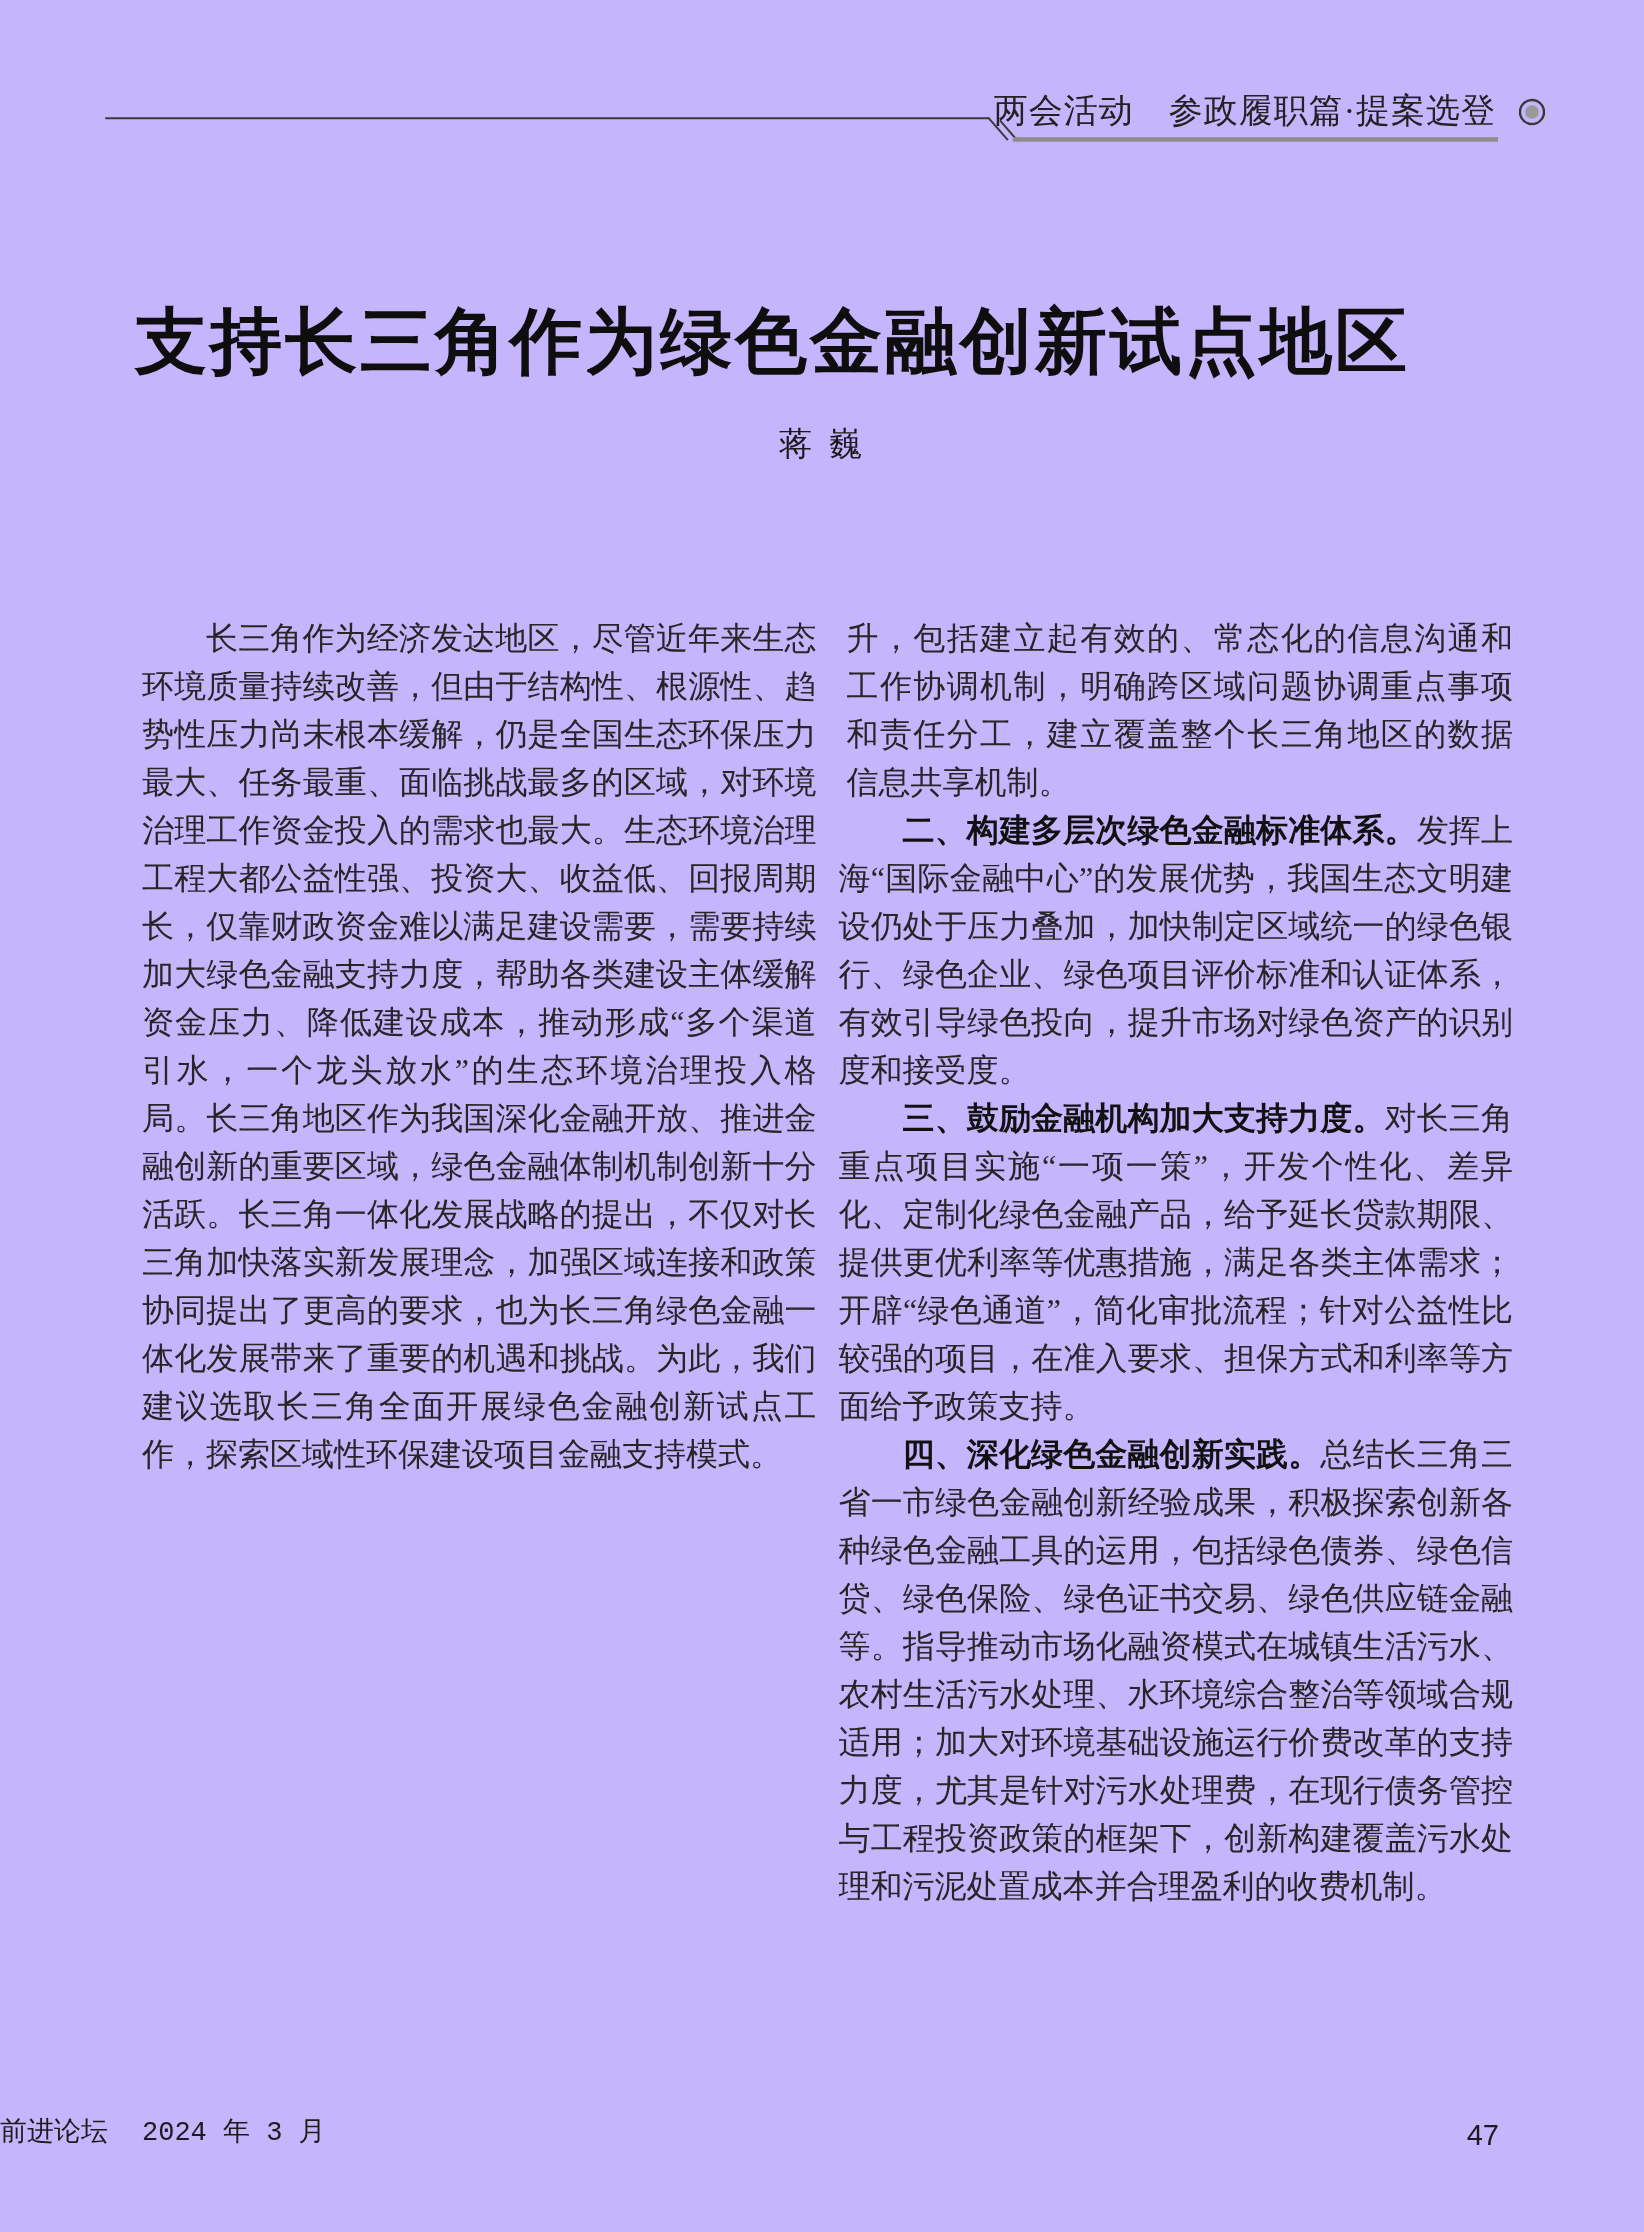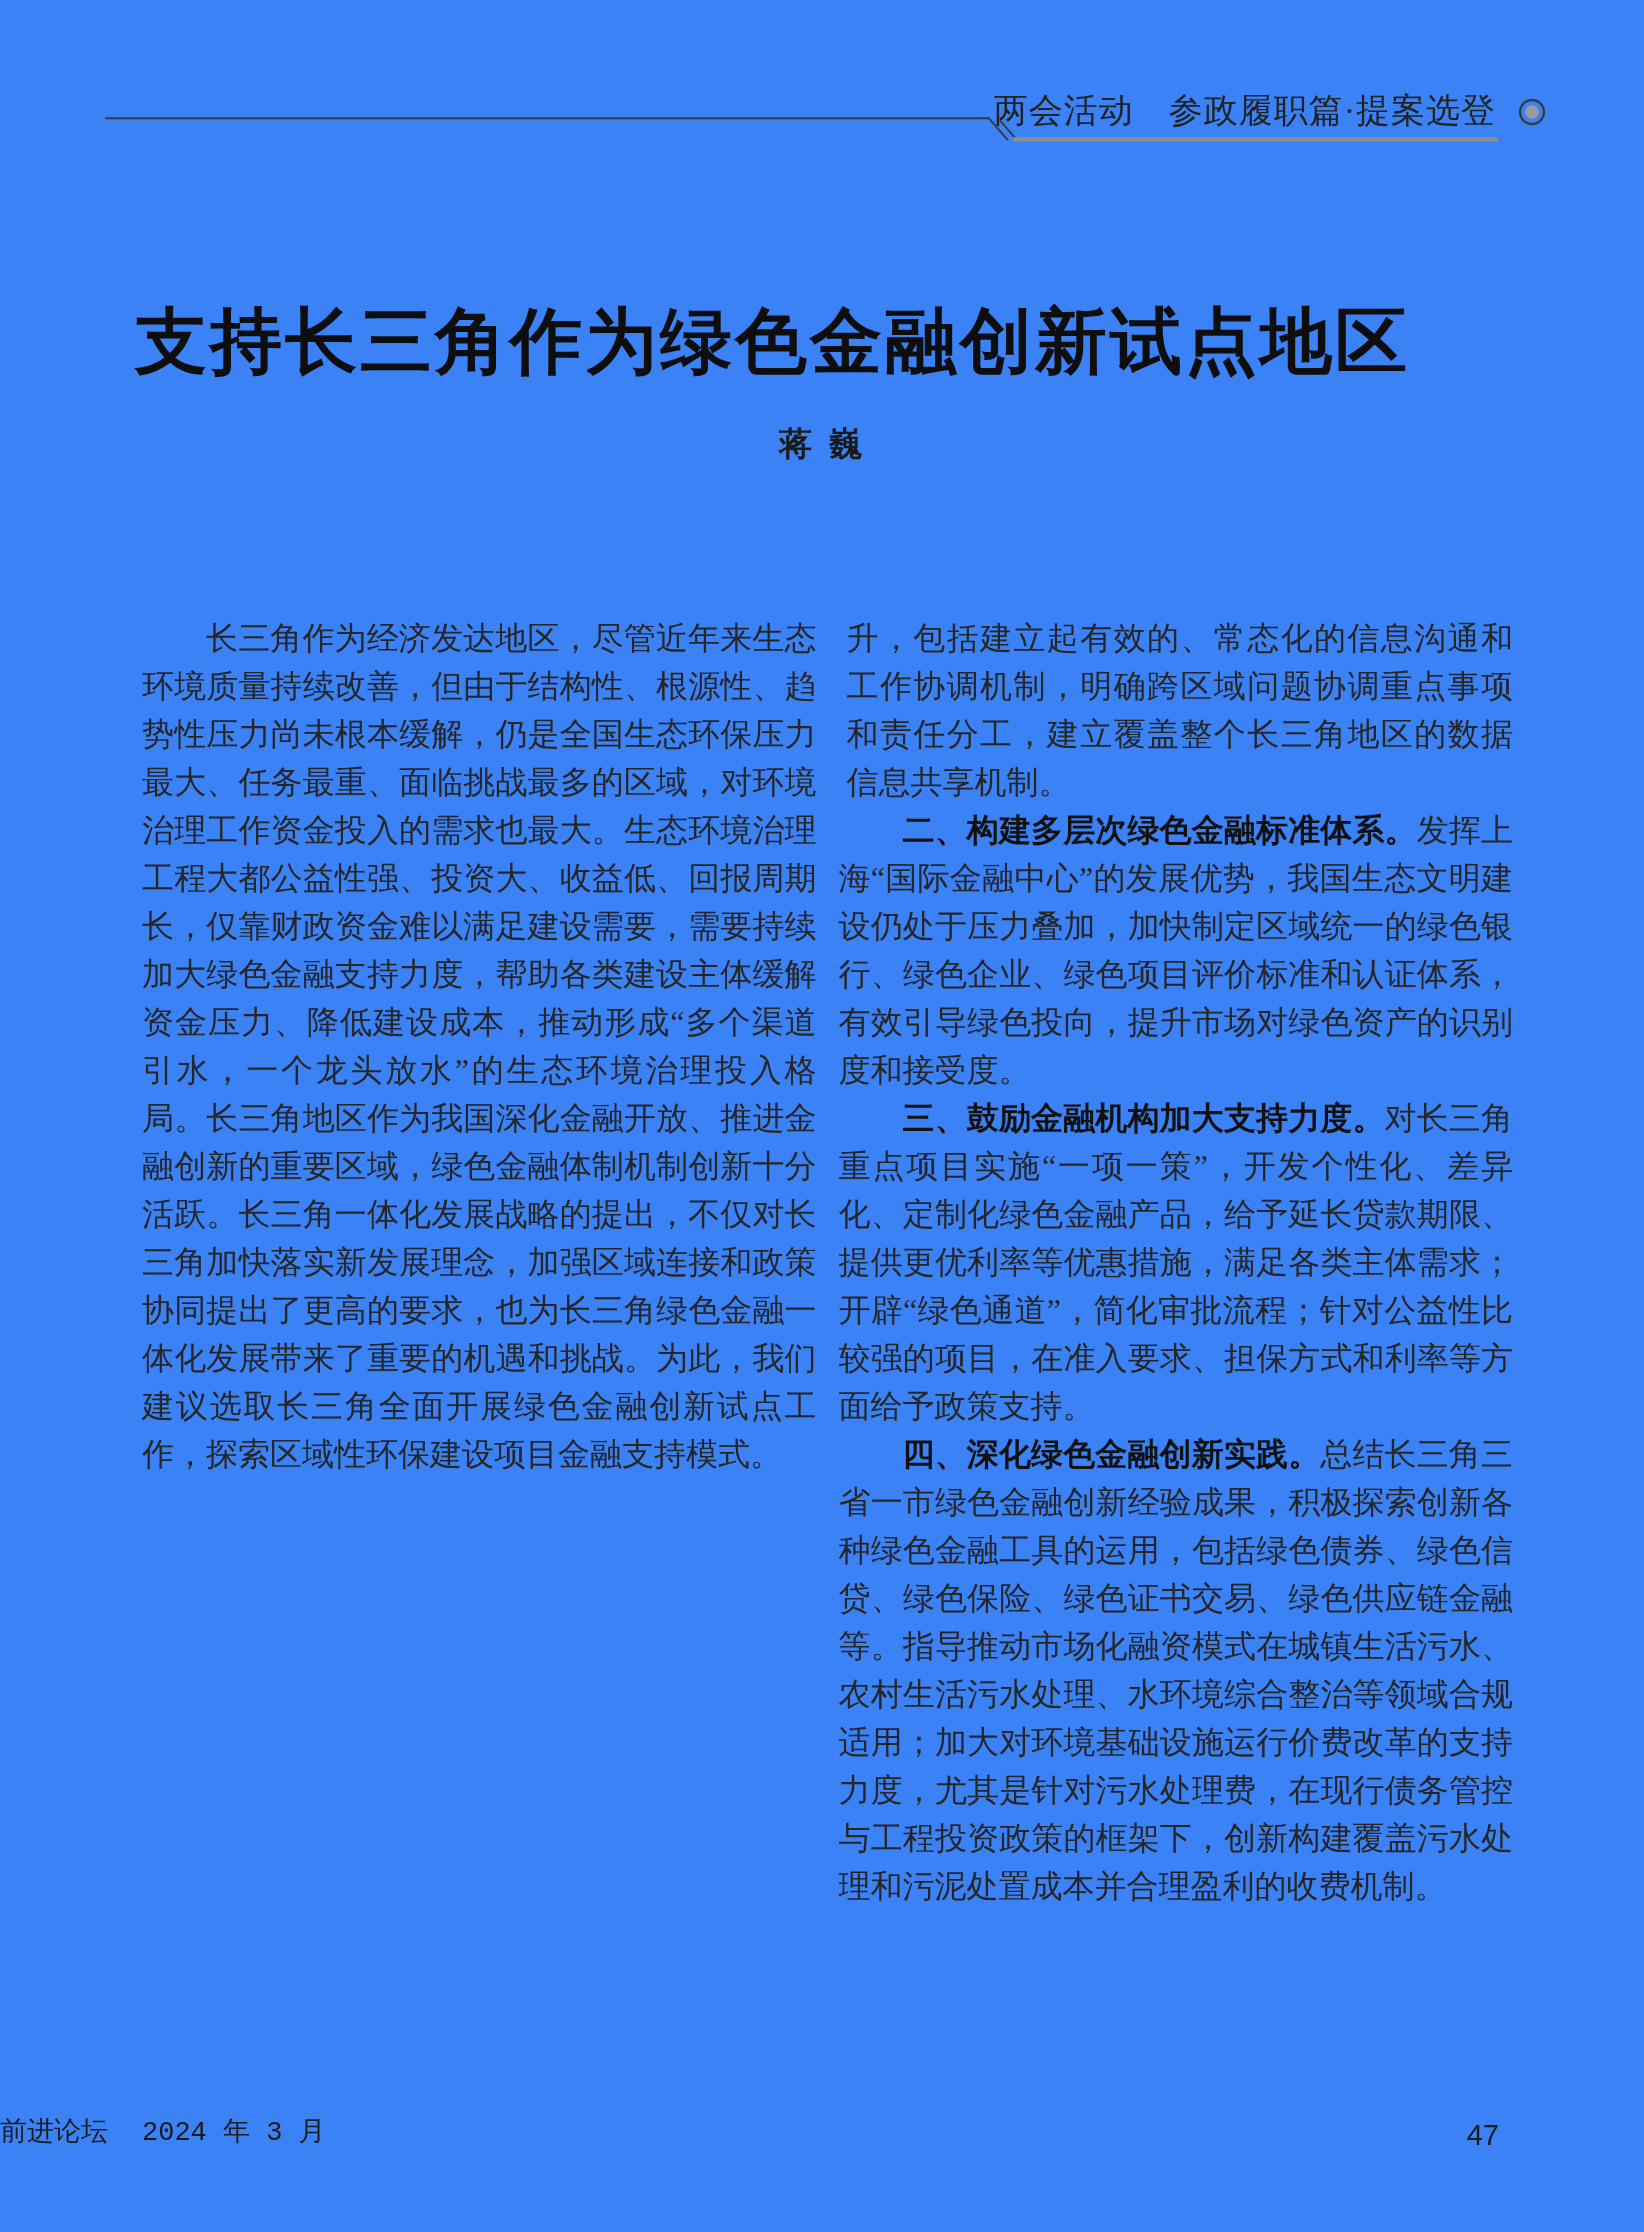--- a/index.html
+++ b/index.html
@@ -1,20 +1,20 @@
 <!DOCTYPE html>
 <html lang="zh"><head>
 <meta charset="utf-8">
 <style>
   html,body{margin:0;padding:0;background:#e8e8e8;}
   .page{
     position:relative;
     width:1645px;height:2233px;
     margin:0 auto;
-    background:#3b82f6;
+    background:#c4b5fd;
     font-family:"Liberation Serif","DejaVu Serif",serif;
     color:#262626;
     overflow:hidden;
   }
   
   .header-rule{position:absolute;left:0;top:0;width:1645px;height:169px;}
   .header-label{
     position:absolute;top:90px;right:149px;
     font-size:34px;line-height:42px;letter-spacing:1px;
     color:#222222;white-space:nowrap;
@@ -26,21 +26,21 @@
     position:absolute;top:287px;left:0;width:1513px;
     text-align:center;
     font-family:"Liberation Sans","DejaVu Sans",sans-serif;
     font-weight:900;font-size:72px;line-height:76px;
     letter-spacing:3px;color:#0e0e0e;margin:16px;
   }
   .article-author{
     position:absolute;top:424px;left:0;width:1645px;
     text-align:center;
     font-family:"Liberation Sans","DejaVu Sans",sans-serif;
-    font-weight:700;font-size:33px;line-height:40px;
+    font-weight:400;font-size:33px;line-height:40px;
     letter-spacing:4px;color:#1a1a1a;
   }
   
   .columns{
     position:absolute;left:142px;top:614px;
     width:1371px;
     display:flex;gap:22px;
   }
   .col{width:675px;}
   .col p{

